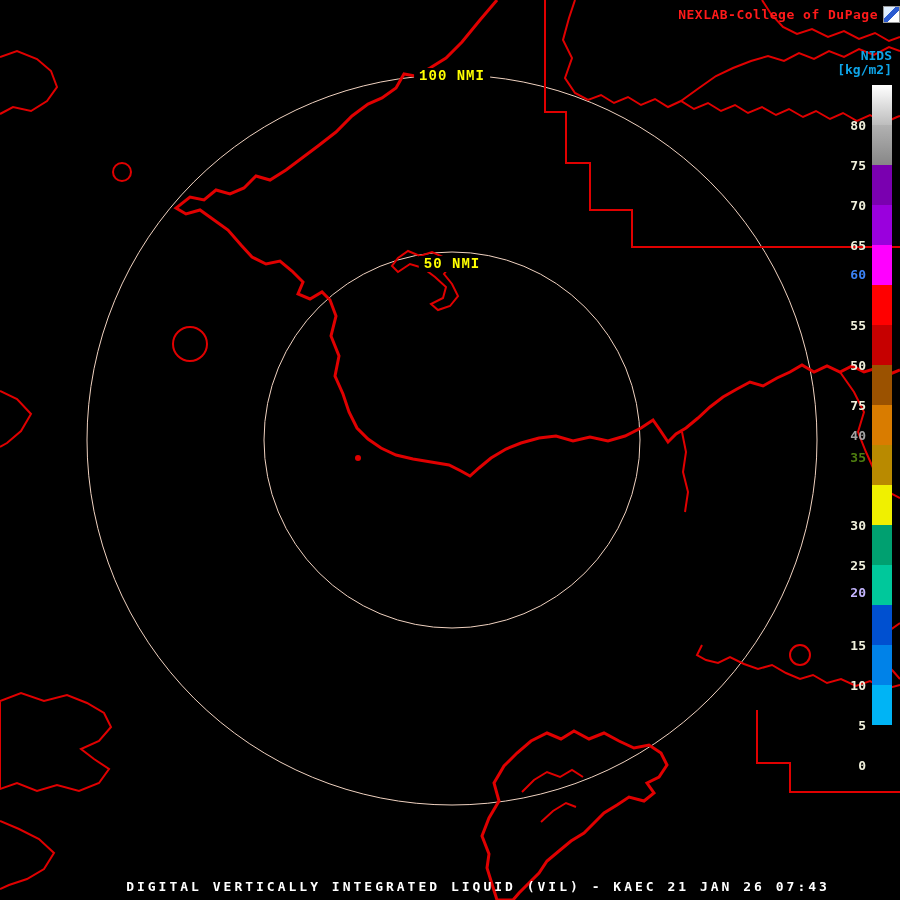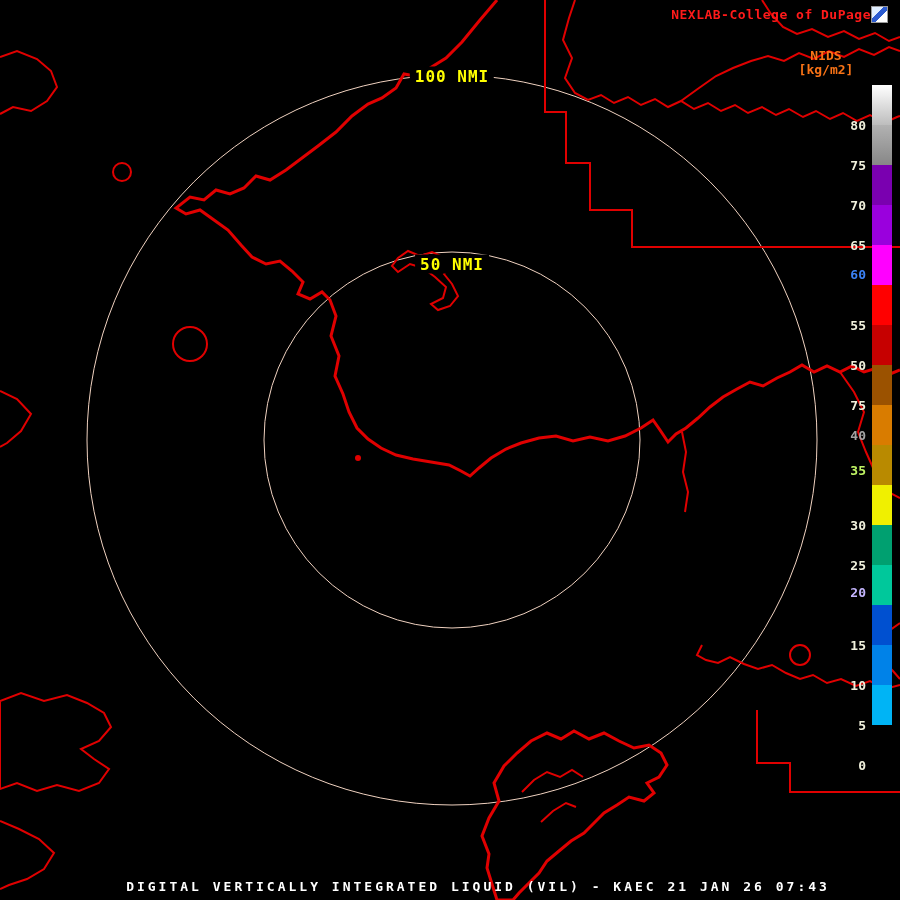--- a/index.html
+++ b/index.html
@@ -4,37 +4,37 @@
 <style>
   html,body{margin:0;padding:0;}
   body{
     width:900px;height:900px;background:#000;
     position:relative;overflow:hidden;
     font-family:"DejaVu Sans Mono", monospace;
   }
   #map{position:absolute;left:0;top:0;z-index:1;}
   .ring-label{
     position:absolute;z-index:2;background:#000;padding:0 5px;
-    font-size:16px;font-weight:bold;transform:translate(-50%,-50%);
-    white-space:nowrap;letter-spacing:1px;
+    font-size:14px;font-weight:bold;transform:translate(-50%,-50%);
+    white-space:nowrap;letter-spacing:1px;font-family:Liberation Mono, monospace;
   }
   #colorbar{position:absolute;left:872px;top:85px;width:20px;z-index:3;}
   .cb-seg{width:100%;height:40px;}
   #cb-ticks{position:absolute;left:832px;top:0;width:34px;height:764px;z-index:3;}
   .cb-tick{
     position:absolute;right:0;width:100%;text-align:right;
     transform:translateY(-50%);font-size:13px;font-weight:bold;
   }
   #legend-head{
     position:absolute;top:49px;left:760px;width:132px;text-align:right;
     z-index:3;font-size:13px;font-weight:bold;line-height:14px;
   }
   #brand{
-    position:absolute;top:6px;right:12px;z-index:3;
-    display:flex;align-items:center;
+    position:absolute;top:6px;right:0;z-index:3;
+    display:flex;align-items:center;gap:5px;
   }
   #brand-text{font-size:13px;font-weight:bold;letter-spacing:0.5px;}
   #nexlab-logo{
     width:15px;height:15px;border:1px solid #999;
     background:linear-gradient(135deg,#dfeeff 0 38%,#2b5bd0 38% 62%,#ffffff 62%);
   }
   #footer{
     position:absolute;top:879px;left:0;width:100%;text-align:center;
     z-index:3;font-size:13px;font-weight:bold;letter-spacing:3px;white-space:nowrap;
   }
@@ -67,21 +67,21 @@
   <path class="mapline" fill="none" stroke-width="2" d="M0,821 L19,829 L39,839 L54,853 L44,869 L27,879 L9,885 L0,889" stroke="#e00000"></path>
   <circle class="mapfill" cx="358" cy="458" r="3" stroke="none" fill="#e00000"></circle>
   <path class="mapline" fill="none" stroke-width="2" d="M900,623 L886,633 L877,646 L883,661 L893,671 L900,679" stroke="#e00000"></path>
   <circle class="mapline" cx="800" cy="655" r="10" fill="none" stroke-width="2" stroke="#e00000"></circle>
   <path class="mapline" fill="none" stroke-width="2" d="M398,272 L410,264 L423,268 L435,277 L446,287 L443,298 L431,304 L438,310 L450,306 L458,296 L452,284 L444,274 L450,266 L443,257 L432,252 L420,256 L408,251 L398,258 L392,266 Z" stroke="#e00000"></path>
 </svg>
 
 <div class="ring-label" style="left: 452px; top: 76px; color: rgb(255, 255, 0);">100 NMI</div>
 <div class="ring-label" style="left: 452px; top: 264px; color: rgb(255, 255, 0);">50 NMI</div>
 
-<div id="legend-head" style="color: #f97316; text-align: center;">
+<div id="legend-head" style="color: #0ea5e9;">
   <div>NIDS</div>
   <div>[kg/m2]</div>
 </div>
 
 <div id="colorbar">
     <div class="cb-seg" style="background: linear-gradient(rgb(255, 255, 255), rgb(189, 189, 189));"></div>
     <div class="cb-seg" style="background: linear-gradient(rgb(178, 178, 178), rgb(135, 135, 135));"></div>
     <div class="cb-seg" style="background: rgb(122, 0, 176);"></div>
     <div class="cb-seg" style="background: rgb(154, 0, 221);"></div>
     <div class="cb-seg" style="background: rgb(255, 0, 255);"></div>
@@ -102,21 +102,21 @@
 <div id="cb-ticks">
     <div class="cb-tick" style="color: rgb(240, 240, 220); top: 125px;">80</div>
     <div class="cb-tick" style="color: rgb(240, 240, 220); top: 165px;">75</div>
     <div class="cb-tick" style="color: rgb(240, 240, 220); top: 205px;">70</div>
     <div class="cb-tick" style="color: rgb(240, 240, 220); top: 245px;">65</div>
     <div class="cb-tick" style="color: #3b82f6; top: 274px;">60</div>
     <div class="cb-tick" style="color: rgb(240, 240, 220); top: 325px;">55</div>
     <div class="cb-tick" style="color: rgb(240, 240, 220); top: 365px;">50</div>
     <div class="cb-tick" style="color: rgb(240, 240, 220); top: 405px;">75</div>
     <div class="cb-tick" style="color: #a3a3a3; top: 435px;">40</div>
-    <div class="cb-tick" style="color: #bef264; top: 470px;">35</div>
+    <div class="cb-tick" style="color: #4d7c0f; top: 457px;">35</div>
     <div class="cb-tick" style="color: rgb(240, 240, 220); top: 525px;">30</div>
     <div class="cb-tick" style="color: rgb(240, 240, 220); top: 565px;">25</div>
     <div class="cb-tick" style="color: #c4b5fd; top: 592px;">20</div>
     <div class="cb-tick" style="color: rgb(240, 240, 220); top: 645px;">15</div>
     <div class="cb-tick" style="color: rgb(240, 240, 220); top: 685px;">10</div>
     <div class="cb-tick" style="color: rgb(240, 240, 220); top: 725px;">5</div>
     <div class="cb-tick" style="color: rgb(240, 240, 220); top: 765px;">0</div>
   </div>
 
 <div id="brand">

